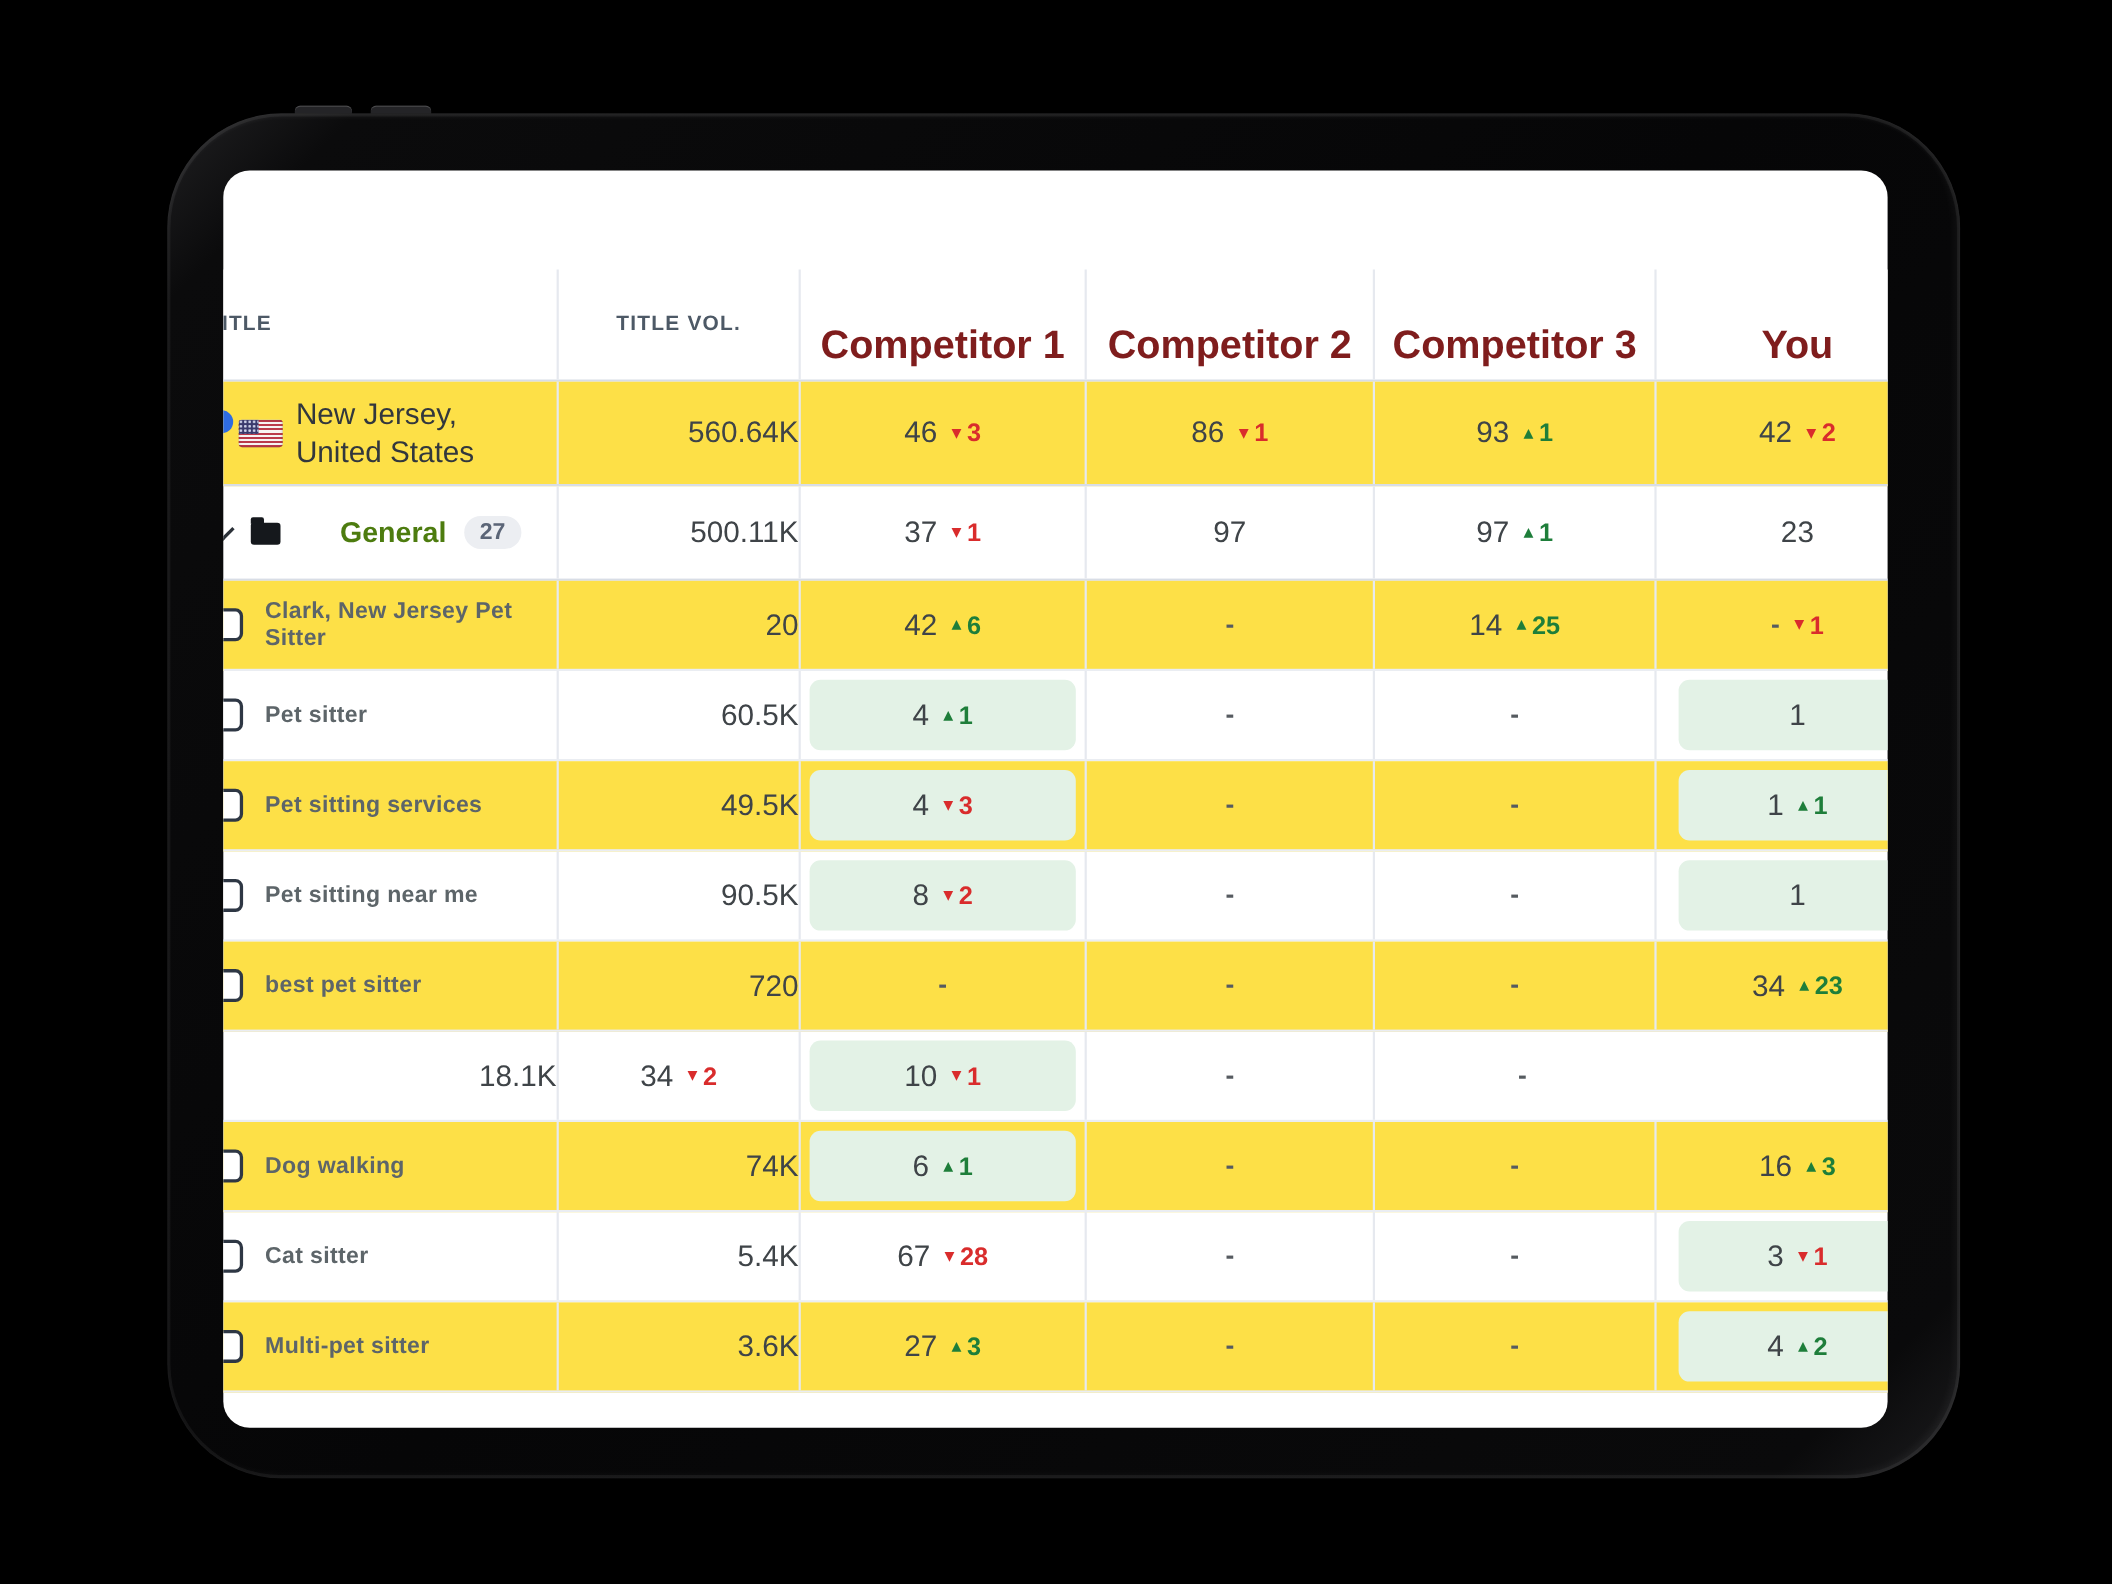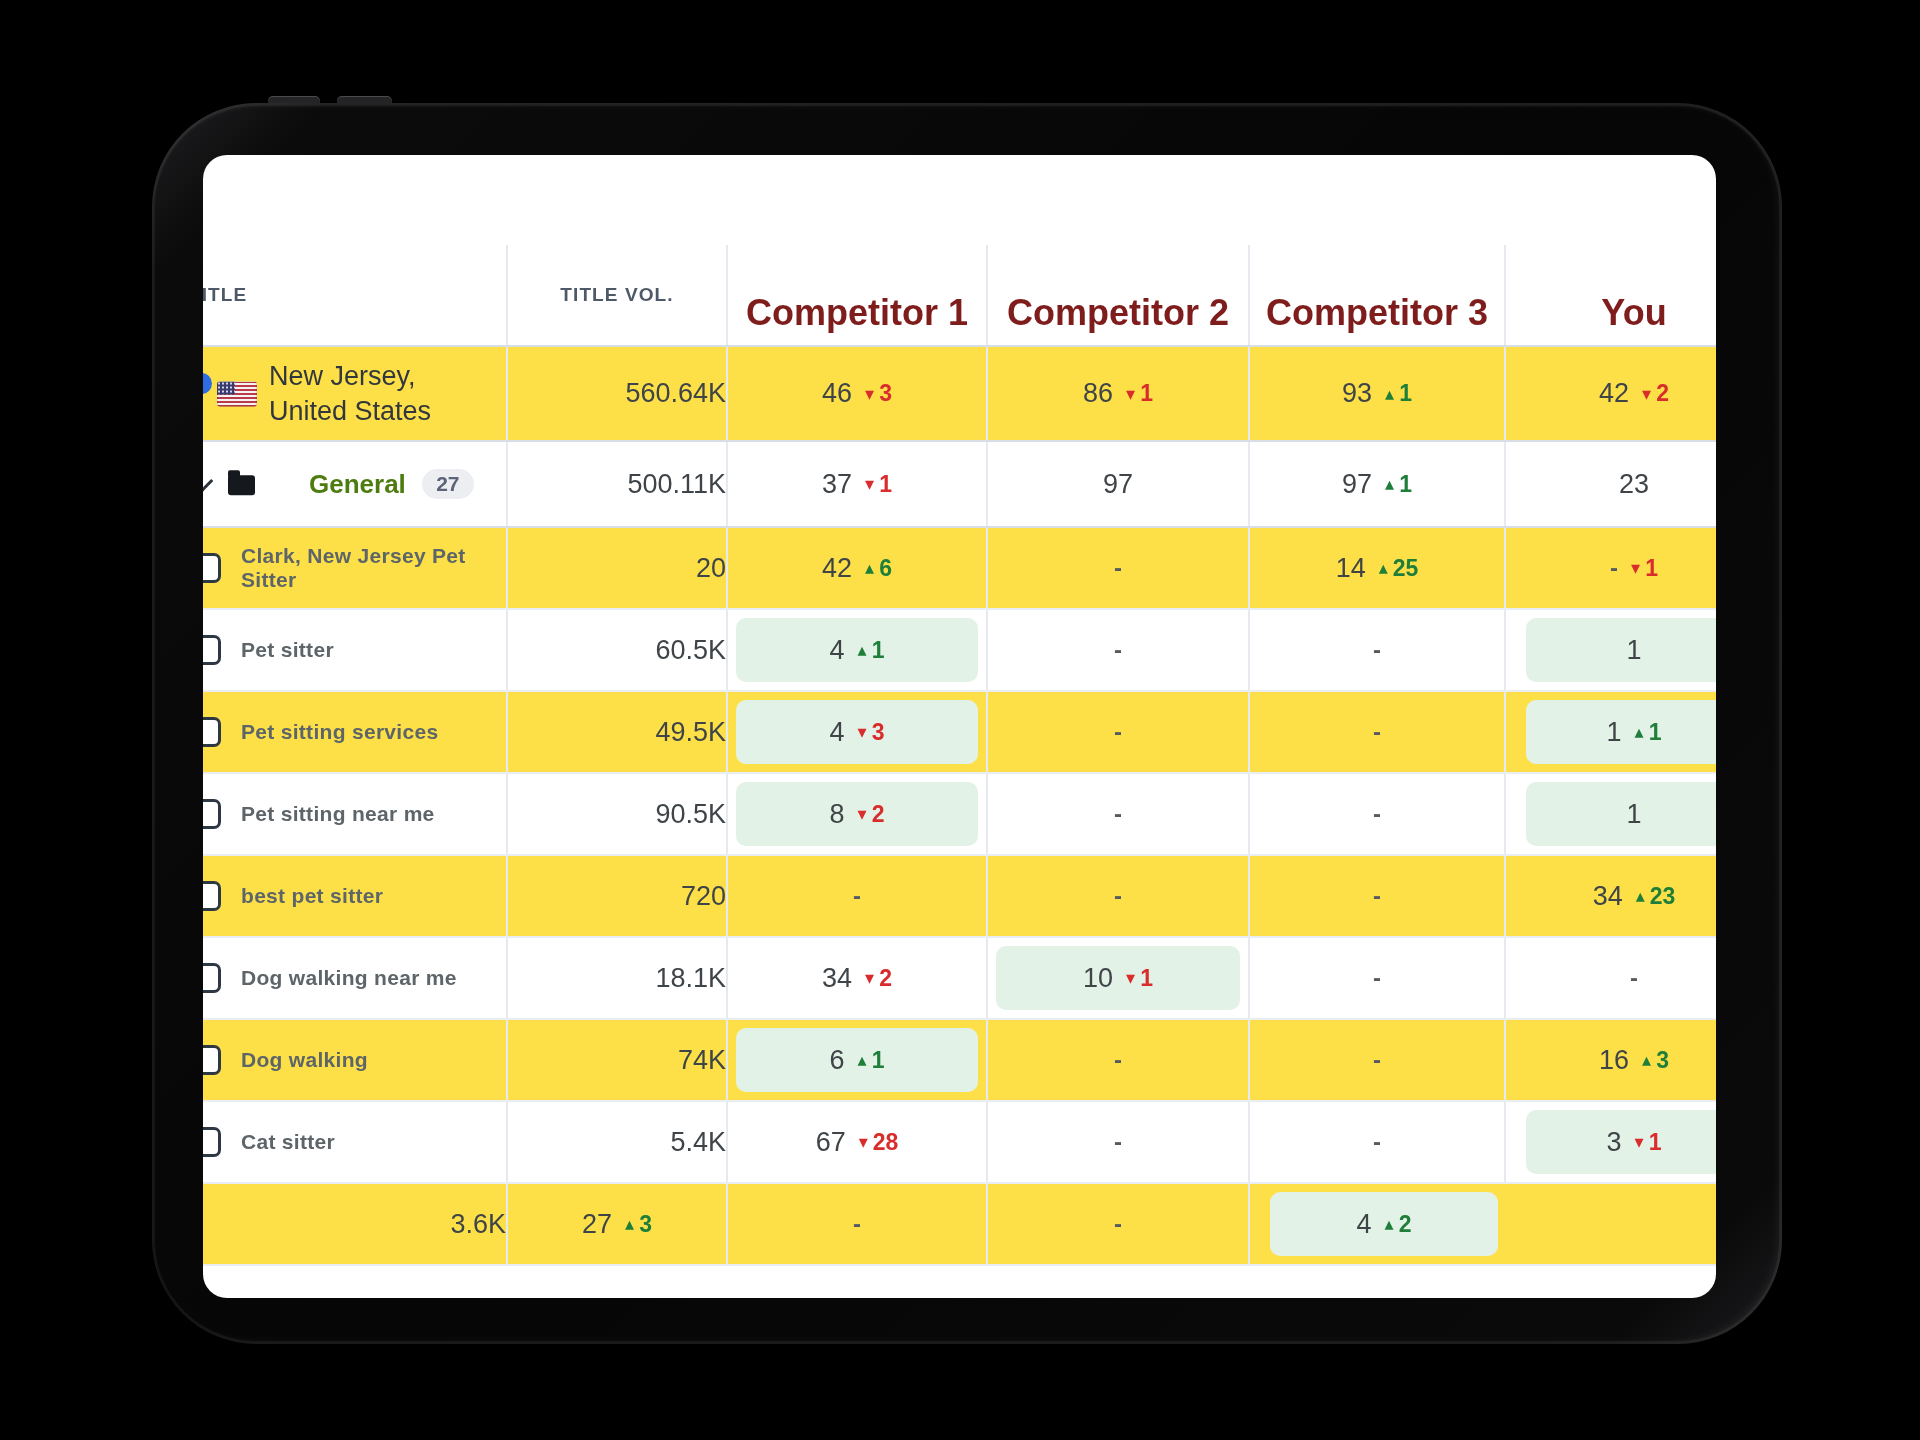--- a/index.html
+++ b/index.html
@@ -364,24 +364,20 @@
                 <div class="box">
                   <span class="val">34</span>
                   <span class="chg up">
                     <span class="tri">▴</span>
                     <span class="chg-num">23</span>
                   </span>
                 </div>
               </div>
             </div>
             <div class="row keyword">
-              <div class="cell tcell">
-                <span class="cb"></span>
-                <span class="kw-title">Dog walking near me</span>
-              </div>
               <div class="cell svcell">
                 <span class="sv-val">18.1K</span>
               </div>
               <div class="cell rcell">
                 <div class="box">
                   <span class="val">34</span>
                   <span class="chg down">
                     <span class="tri">▾</span>
                     <span class="chg-num">2</span>
                   </span>
@@ -475,20 +471,24 @@
                 <div class="box hl">
                   <span class="val">3</span>
                   <span class="chg down">
                     <span class="tri">▾</span>
                     <span class="chg-num">1</span>
                   </span>
                 </div>
               </div>
             </div>
             <div class="row keyword shade">
+              <div class="cell tcell">
+                <span class="cb"></span>
+                <span class="kw-title">Multi-pet sitter</span>
+              </div>
               <div class="cell svcell">
                 <span class="sv-val">3.6K</span>
               </div>
               <div class="cell rcell">
                 <div class="box">
                   <span class="val">27</span>
                   <span class="chg up">
                     <span class="tri">▴</span>
                     <span class="chg-num">3</span>
                   </span>

